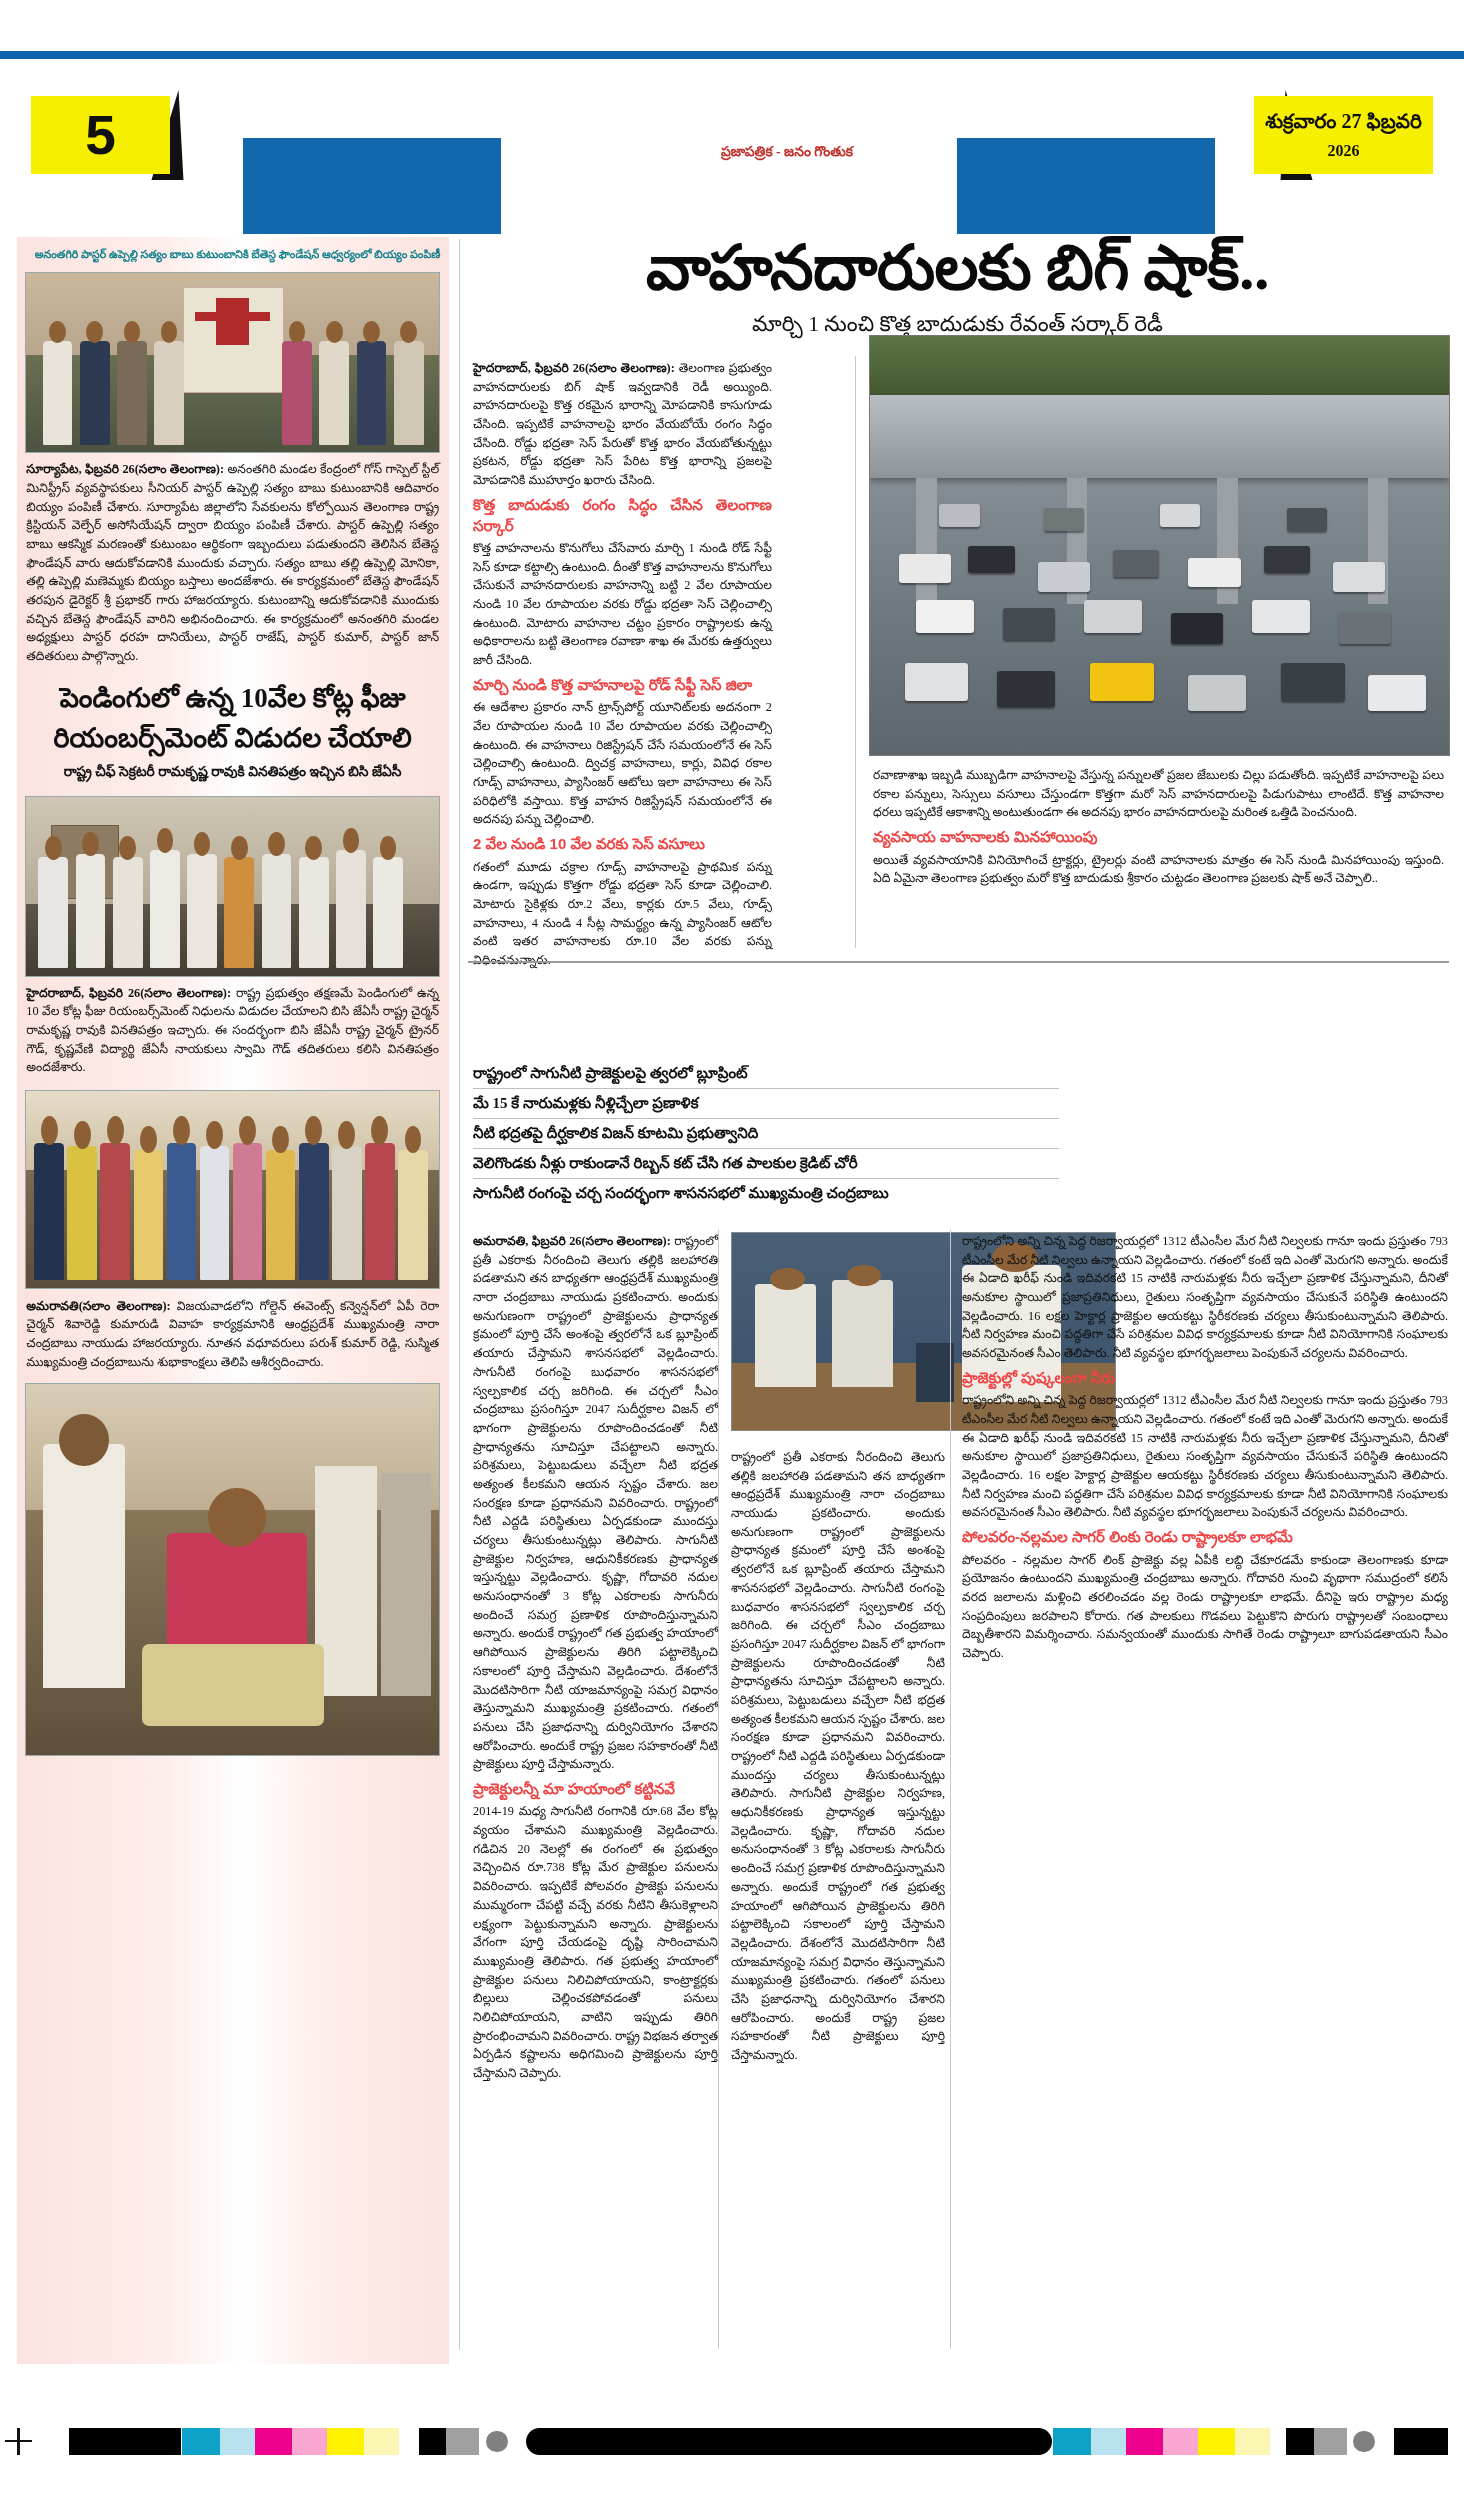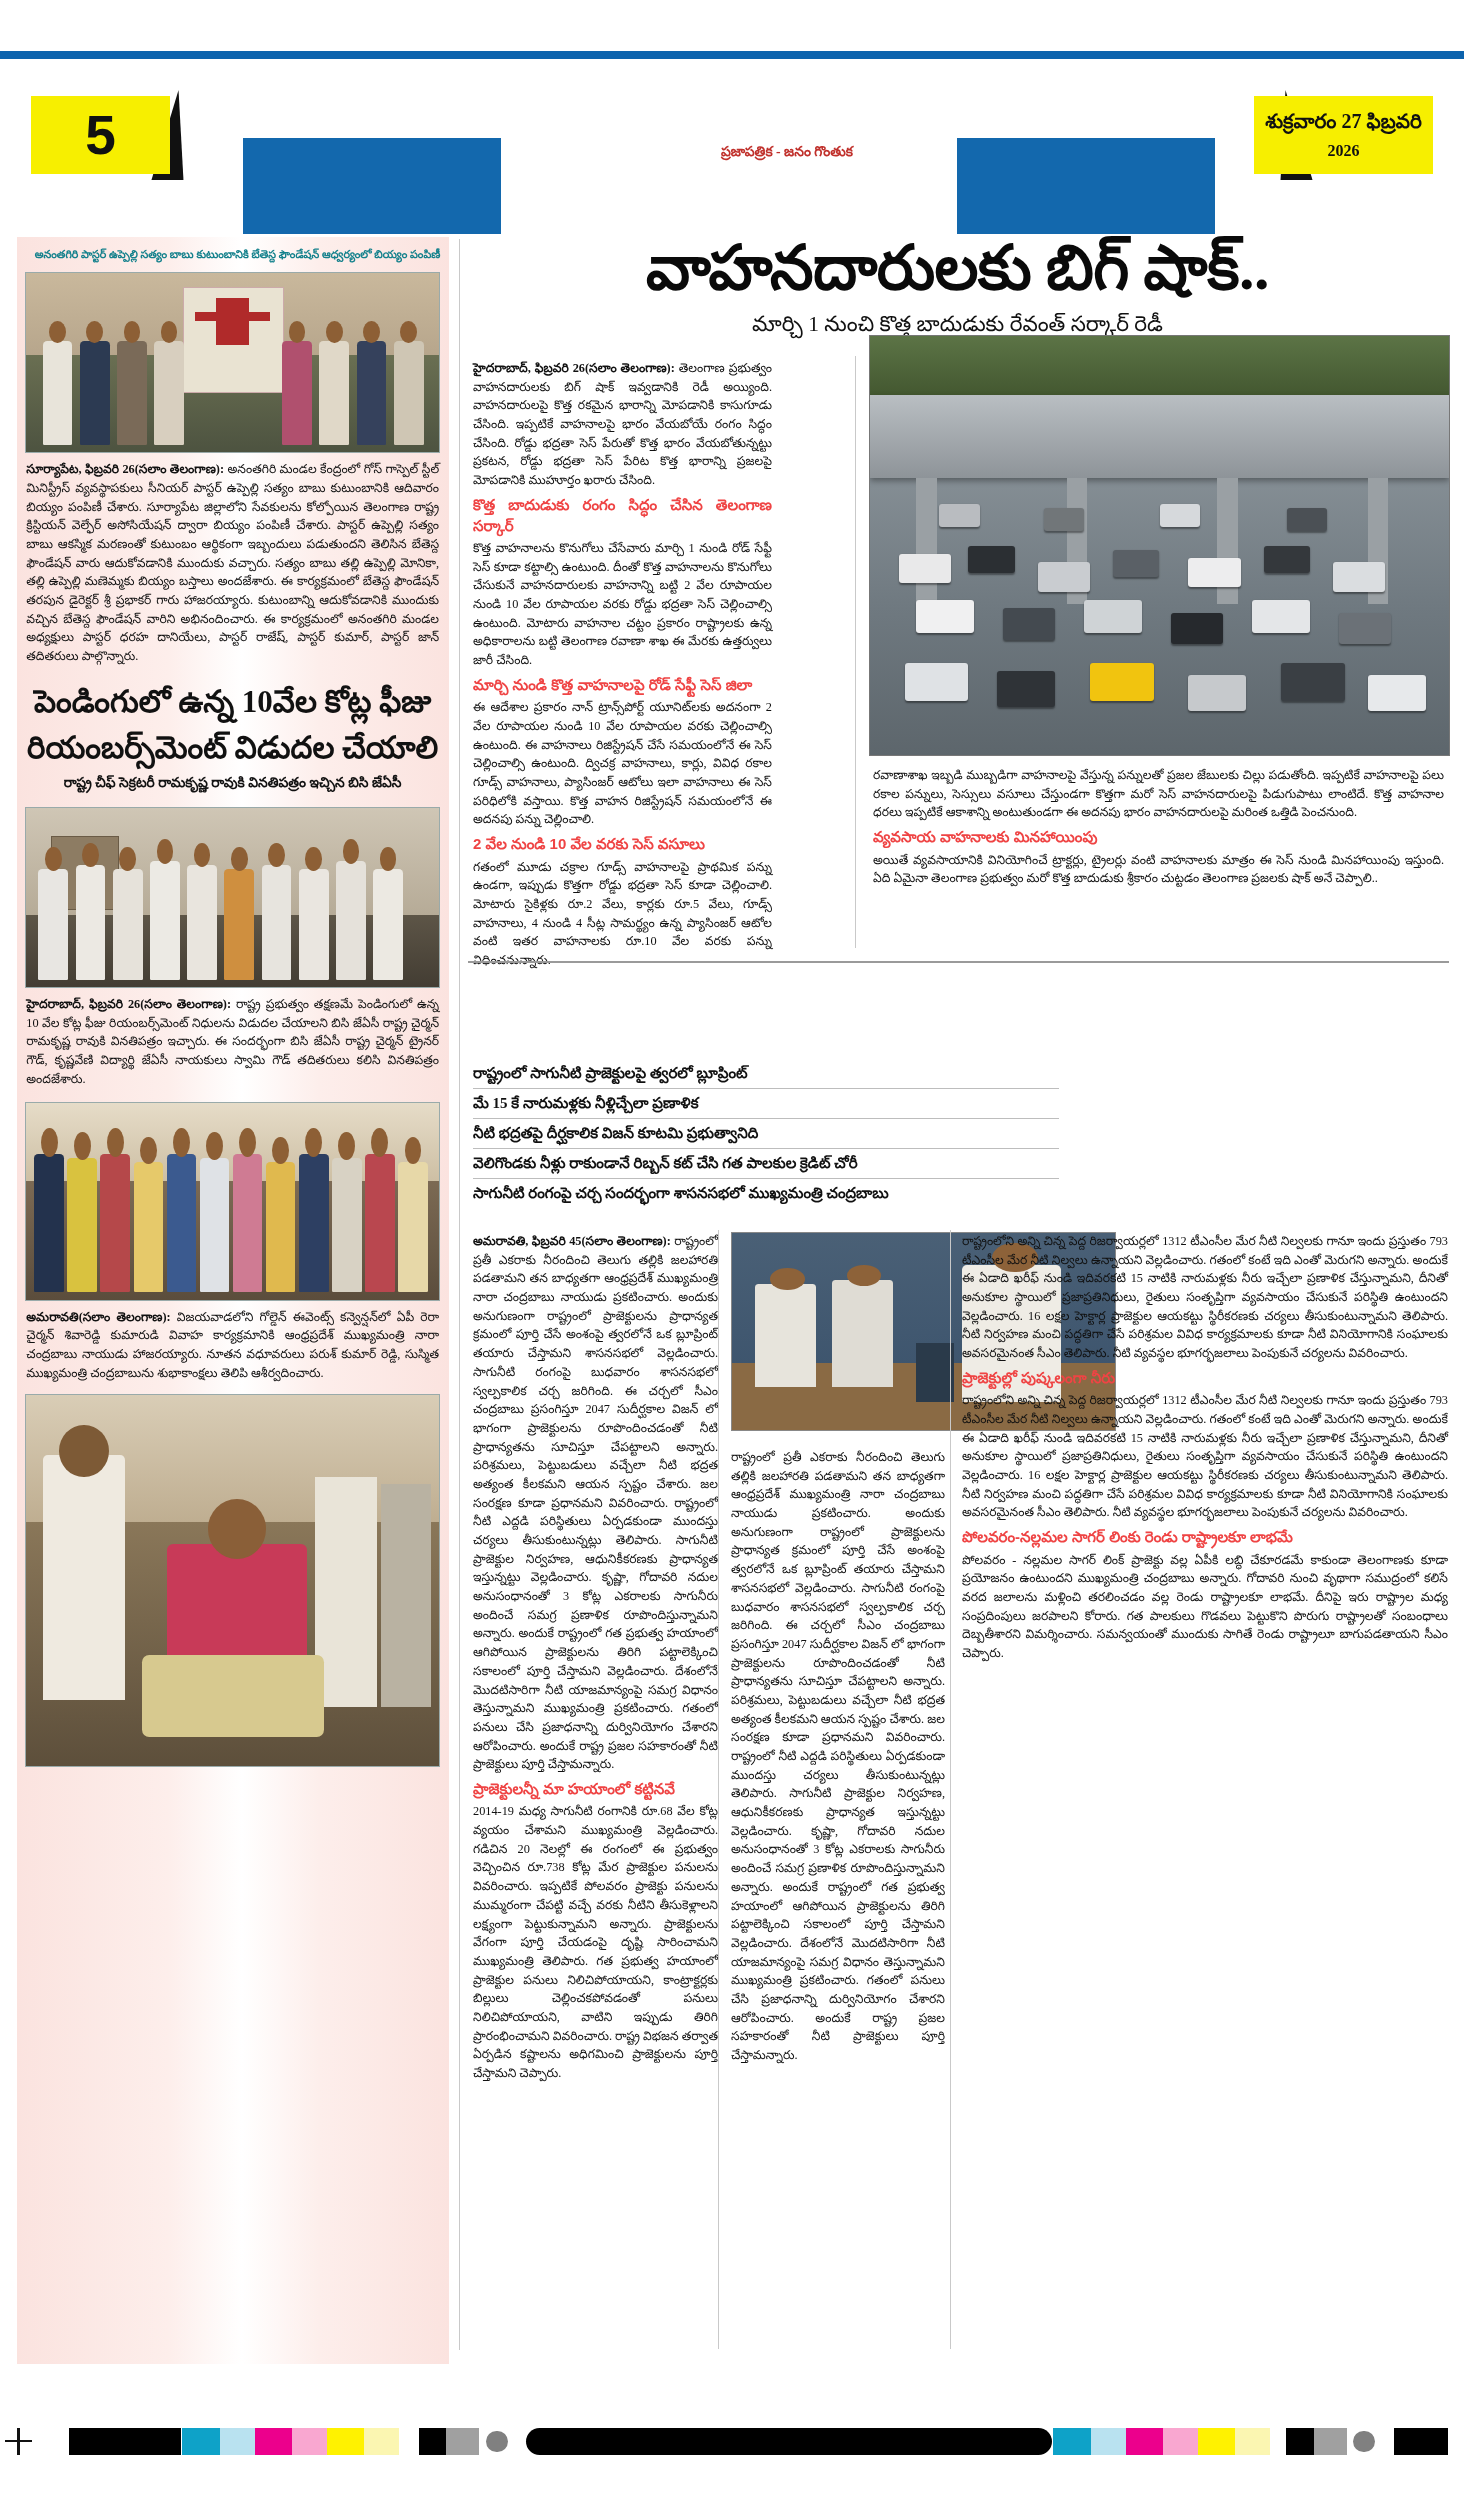--- a/index.html
+++ b/index.html
@@ -29,21 +29,21 @@
   .mh-tag{position:absolute;left:721px;top:144px;font-size:13.8px;color:#c0302b;font-weight:700;font-family:"Liberation Serif",serif;white-space:nowrap;}
   .hrule{position:absolute;height:1.2px;background:#b9b9b9;}
 
   
   .leftcol{position:absolute;left:16.7px;top:237px;width:432px;height:2127px;
            background:linear-gradient(90deg,#fbe3df 0%,#fdeeeb 35%,#ffffff 52%,#fdeeeb 70%,#fbe3df 100%);}
   .lc-head{font-family:"Liberation Serif",serif;font-weight:700;color:#14818c;
            font-size:11px;line-height:1.45;text-align:right;padding:9.6px 8.4px 2.4px 8.4px;}
   .lc-photo{margin:7.2px 8.4px 3.6px 8.4px;height:179px;border:0.6px solid #9aa;overflow:hidden;position:relative;background:#6d6f58;}
   .lc-body{font-family:"Liberation Serif",serif;font-size:12.3px;line-height:1.52;text-align:justify;padding:3.6px 9.6px 6px 9.6px;color:#111;}
-  .lc-bighead{font-family:"Liberation Serif",serif;font-weight:700;color:#111;font-size:31px;line-height:1.4;text-align:center;padding:8.4px 9.6px 2.4px 9.6px;}
+  .lc-bighead{font-family:"Liberation Serif",serif;font-weight:700;color:#111;font-size:27px;line-height:1.4;text-align:center;padding:8.4px 9.6px 2.4px 9.6px;}
   .lc-sub{font-family:"Liberation Serif",serif;font-weight:700;color:#111;font-size:13.8px;line-height:1.4;text-align:center;padding:1.2px 9.6px 7.2px 9.6px;}
 
   
   .ph{position:absolute;inset:0;}
   .ph .sky{position:absolute;left:0;top:0;right:0;height:46%;}
   .ph .floor{position:absolute;left:0;bottom:0;right:0;height:54%;}
   .fig{position:absolute;bottom:4%;width:7.2%;height:58%;border-radius:4.2px 4.2px 1.2px 1.2px;}
   .fig::before{content:"";position:absolute;left:22%;top:-19%;width:56%;height:21%;border-radius:50%;background:#8d5f35;}
 
   
@@ -272,21 +272,21 @@
       <div style="position:absolute;left:10%;top:18%;width:9%;height:11%;background:#8d6239;border-radius:50%;"></div>
       <div style="position:absolute;left:26%;top:24%;width:16%;height:54%;background:#dfdcd4;border-radius:3.6px 3.6px 0 0;"></div>
       <div style="position:absolute;left:30%;top:16%;width:9%;height:11%;background:#8d6239;border-radius:50%;"></div>
       <div style="position:absolute;left:60%;top:16%;width:26%;height:70%;background:#efece5;border-radius:4.8px 4.8px 0 0;"></div>
       <div style="position:absolute;left:68%;top:5%;width:12%;height:15%;background:#8d6239;border-radius:50%;"></div>
       <div style="position:absolute;left:48%;top:56%;width:10%;height:30%;background:#2a3a4a;"></div>
     </div>
   </div>
 
   <div class="col-txt" style="left:473px;top:1232px;width:245px;">
-    <span class="dateline">అమరావతి, ఫిబ్రవరి 45(సలాం తెలంగాణ):</span>
+    <span class="dateline">అమరావతి, ఫిబ్రవరి 26(సలాం తెలంగాణ):</span>
     <span>రాష్ట్రంలో ప్రతీ ఎకరాకు నీరందించి తెలుగు తల్లికి జలహారతి పడతామని తన బాధ్యతగా ఆంధ్రప్రదేశ్ ముఖ్యమంత్రి నారా చంద్రబాబు నాయుడు ప్రకటించారు. అందుకు అనుగుణంగా రాష్ట్రంలో ప్రాజెక్టులను ప్రాధాన్యత క్రమంలో పూర్తి చేసే అంశంపై త్వరలోనే ఒక బ్లూప్రింట్ తయారు చేస్తామని శాసనసభలో వెల్లడించారు. సాగునీటి రంగంపై బుధవారం శాసనసభలో స్వల్పకాలిక చర్చ జరిగింది. ఈ చర్చలో సీఎం చంద్రబాబు ప్రసంగిస్తూ 2047 సుదీర్ఘకాల విజన్ లో భాగంగా ప్రాజెక్టులను రూపొందించడంతో నీటి ప్రాధాన్యతను సూచిస్తూ చేపట్టాలని అన్నారు. పరిశ్రమలు, పెట్టుబడులు వచ్చేలా నీటి భద్రత అత్యంత కీలకమని ఆయన స్పష్టం చేశారు. జల సంరక్షణ కూడా ప్రధానమని వివరించారు. రాష్ట్రంలో నీటి ఎద్దడి పరిస్థితులు ఏర్పడకుండా ముందస్తు చర్యలు తీసుకుంటున్నట్లు తెలిపారు. సాగునీటి ప్రాజెక్టుల నిర్వహణ, ఆధునికీకరణకు ప్రాధాన్యత ఇస్తున్నట్టు వెల్లడించారు. కృష్ణా, గోదావరి నదుల అనుసంధానంతో 3 కోట్ల ఎకరాలకు సాగునీరు అందించే సమగ్ర ప్రణాళిక రూపొందిస్తున్నామని అన్నారు. అందుకే రాష్ట్రంలో గత ప్రభుత్వ హయాంలో ఆగిపోయిన ప్రాజెక్టులను తిరిగి పట్టాలెక్కించి సకాలంలో పూర్తి చేస్తామని వెల్లడించారు. దేశంలోనే మొదటిసారిగా నీటి యాజమాన్యంపై సమగ్ర విధానం తెస్తున్నామని ముఖ్యమంత్రి ప్రకటించారు. గతంలో పనులు చేసి ప్రజాధనాన్ని దుర్వినియోగం చేశారని ఆరోపించారు. అందుకే రాష్ట్ర ప్రజల సహకారంతో నీటి ప్రాజెక్టులు పూర్తి చేస్తామన్నారు.</span>
     <div class="subhead">ప్రాజెక్టులన్నీ మా హయాంలో కట్టినవే</div>
     <span>2014-19 మధ్య సాగునీటి రంగానికి రూ.68 వేల కోట్ల వ్యయం చేశామని ముఖ్యమంత్రి వెల్లడించారు. గడిచిన 20 నెలల్లో ఈ రంగంలో ఈ ప్రభుత్వం వెచ్చించిన రూ.738 కోట్ల మేర ప్రాజెక్టుల పనులను వివరించారు. ఇప్పటికే పోలవరం ప్రాజెక్టు పనులను ముమ్మరంగా చేపట్టి వచ్చే వరకు నీటిని తీసుకెళ్లాలని లక్ష్యంగా పెట్టుకున్నామని అన్నారు. ప్రాజెక్టులను వేగంగా పూర్తి చేయడంపై దృష్టి సారించామని ముఖ్యమంత్రి తెలిపారు. గత ప్రభుత్వ హయాంలో ప్రాజెక్టుల పనులు నిలిచిపోయాయని, కాంట్రాక్టర్లకు బిల్లులు చెల్లించకపోవడంతో పనులు నిలిచిపోయాయని, వాటిని ఇప్పుడు తిరిగి ప్రారంభించామని వివరించారు. రాష్ట్ర విభజన తర్వాత ఏర్పడిన కష్టాలను అధిగమించి ప్రాజెక్టులను పూర్తి చేస్తామని చెప్పారు.</span>
   </div>
 
   <div class="col-txt" style="left:731px;top:1448px;width:214px;">
     <span>రాష్ట్రంలో ప్రతీ ఎకరాకు నీరందించి తెలుగు తల్లికి జలహారతి పడతామని తన బాధ్యతగా ఆంధ్రప్రదేశ్ ముఖ్యమంత్రి నారా చంద్రబాబు నాయుడు ప్రకటించారు. అందుకు అనుగుణంగా రాష్ట్రంలో ప్రాజెక్టులను ప్రాధాన్యత క్రమంలో పూర్తి చేసే అంశంపై త్వరలోనే ఒక బ్లూప్రింట్ తయారు చేస్తామని శాసనసభలో వెల్లడించారు. సాగునీటి రంగంపై బుధవారం శాసనసభలో స్వల్పకాలిక చర్చ జరిగింది. ఈ చర్చలో సీఎం చంద్రబాబు ప్రసంగిస్తూ 2047 సుదీర్ఘకాల విజన్ లో భాగంగా ప్రాజెక్టులను రూపొందించడంతో నీటి ప్రాధాన్యతను సూచిస్తూ చేపట్టాలని అన్నారు. పరిశ్రమలు, పెట్టుబడులు వచ్చేలా నీటి భద్రత అత్యంత కీలకమని ఆయన స్పష్టం చేశారు. జల సంరక్షణ కూడా ప్రధానమని వివరించారు. రాష్ట్రంలో నీటి ఎద్దడి పరిస్థితులు ఏర్పడకుండా ముందస్తు చర్యలు తీసుకుంటున్నట్లు తెలిపారు. సాగునీటి ప్రాజెక్టుల నిర్వహణ, ఆధునికీకరణకు ప్రాధాన్యత ఇస్తున్నట్టు వెల్లడించారు. కృష్ణా, గోదావరి నదుల అనుసంధానంతో 3 కోట్ల ఎకరాలకు సాగునీరు అందించే సమగ్ర ప్రణాళిక రూపొందిస్తున్నామని అన్నారు. అందుకే రాష్ట్రంలో గత ప్రభుత్వ హయాంలో ఆగిపోయిన ప్రాజెక్టులను తిరిగి పట్టాలెక్కించి సకాలంలో పూర్తి చేస్తామని వెల్లడించారు. దేశంలోనే మొదటిసారిగా నీటి యాజమాన్యంపై సమగ్ర విధానం తెస్తున్నామని ముఖ్యమంత్రి ప్రకటించారు. గతంలో పనులు చేసి ప్రజాధనాన్ని దుర్వినియోగం చేశారని ఆరోపించారు. అందుకే రాష్ట్ర ప్రజల సహకారంతో నీటి ప్రాజెక్టులు పూర్తి చేస్తామన్నారు.</span>
   </div>
 
   <div class="col-txt" style="left:962px;top:1232px;width:486px;">

